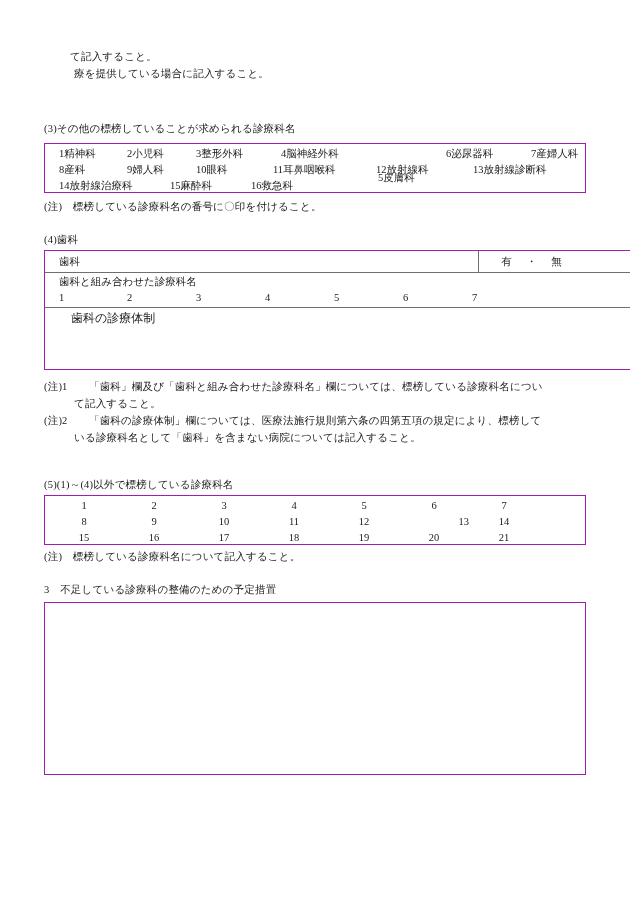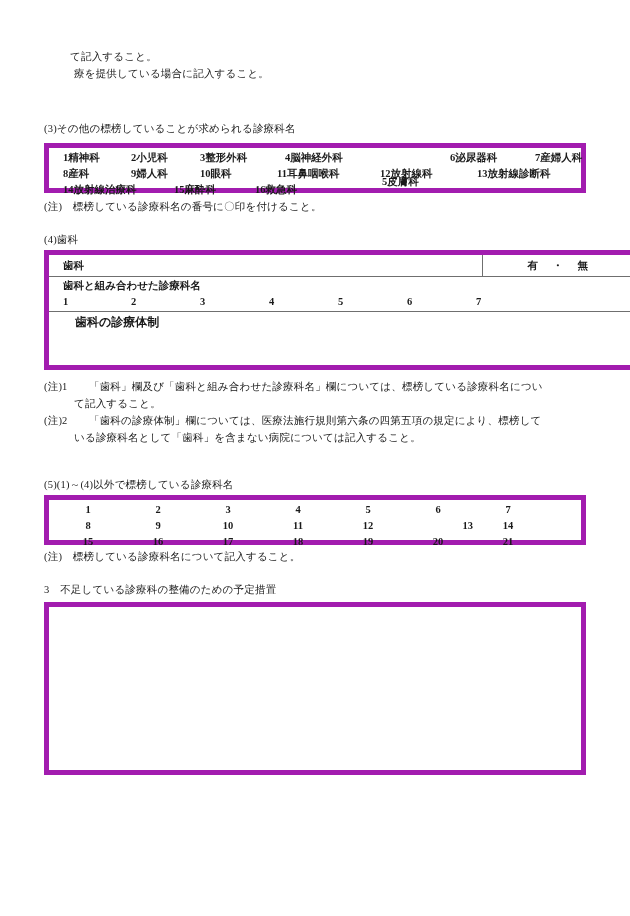--- a/index.html
+++ b/index.html
@@ -39,24 +39,23 @@
     position: absolute;
     font-size: 10.5px;
     line-height: 14px;
     letter-spacing: 0.2px;
     white-space: nowrap;
   }
 
   
   .box {
     position: absolute;
-    border: 5px solid #a21caf;
+    border: 1px solid #a21caf;
     box-sizing: border-box;
     background: #fff;
-    font-weight: bold;
   }
 
   
   #dept-table {
     left: 44px;
     top: 143px;
     width: 542px;
     height: 50px;
   }
   .dept-row {
@@ -102,21 +101,21 @@
     top: 0;
     width: 1px;
     height: 21px;
     background: #6f6f6f;
   }
   .dental-yesno {
     position: absolute;
     left: 434px;
     top: 3px;
     width: 107px;
-    text-align: right;
+    text-align: center;
     font-size: 10.5px;
     line-height: 16px;
     letter-spacing: 2px;
     white-space: nowrap;
   }
   .dental-row-2 {
     position: absolute;
     left: 0; top: 22px;
     width: 100%;
     height: 35px;

